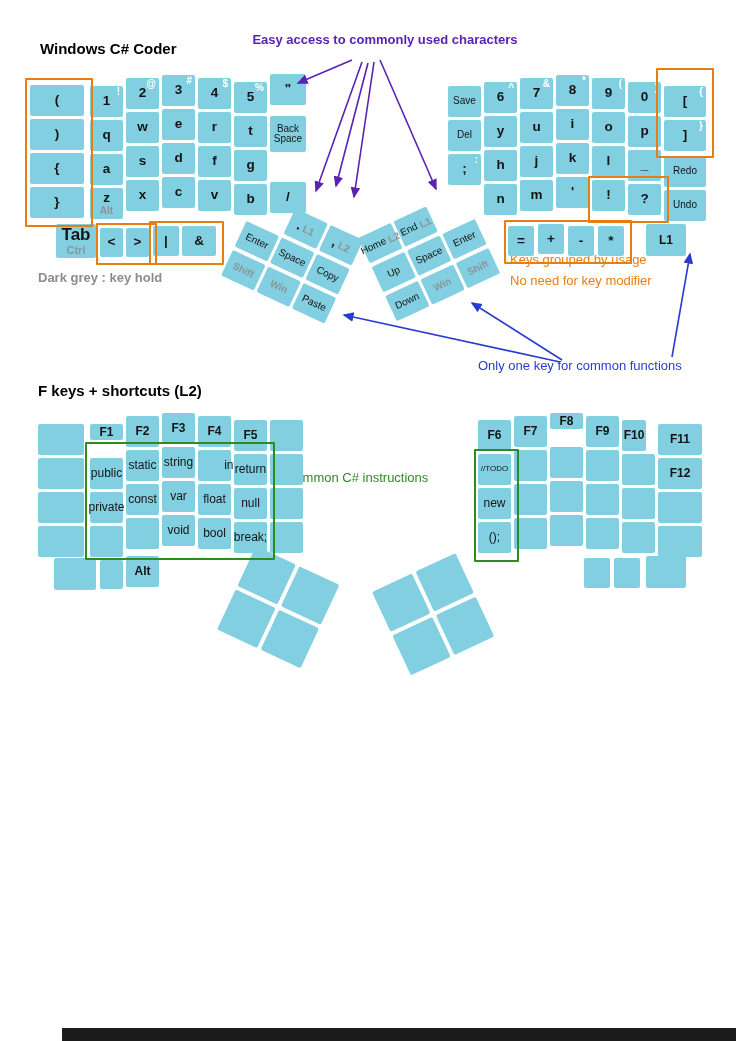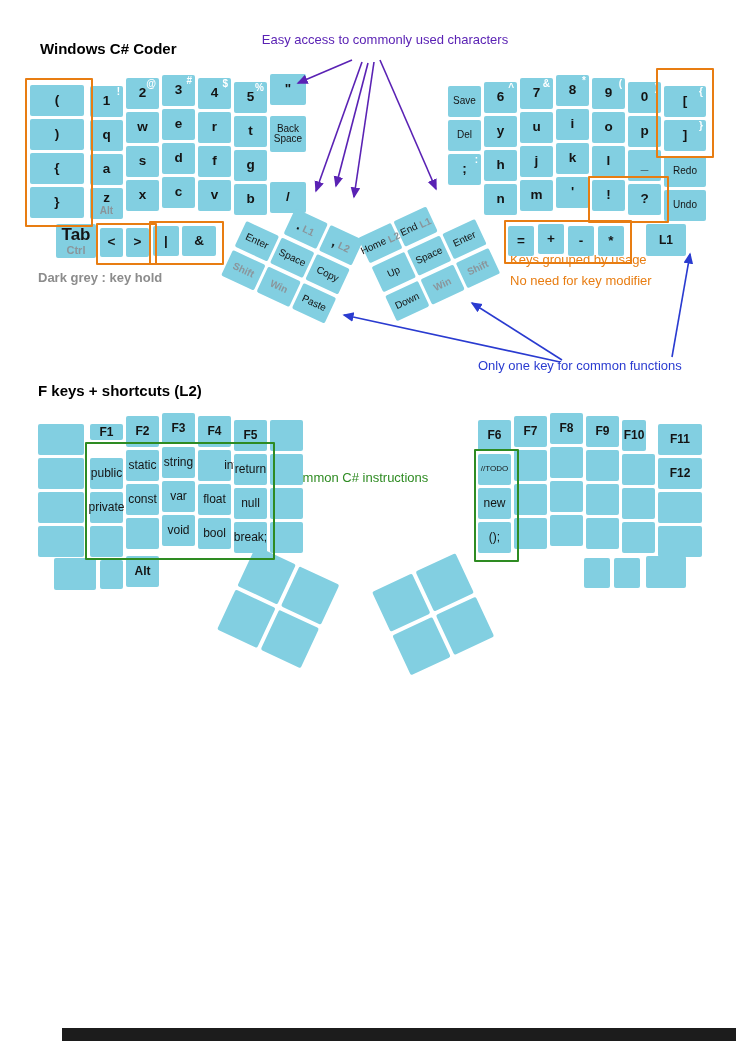--- a/index.html
+++ b/index.html
@@ -2,21 +2,21 @@
 <html style="--key: #82cfe1; --keytext: #141414; --hold: #8a959b; --shiftw: #ffffff; --orange: #e87d12; --purple: #5a22b4; --blue: #2a3bd0; --green: #2e8b22; --notegrey: #8c8c8c;"><head>
 <meta charset="utf-8">
 <style>
   html,body{margin:0;padding:0;background:#fff;}
   body{width:736px;height:1041px;position:relative;overflow:hidden;font-family:"Liberation Sans",sans-serif;}
   #board{position:absolute;inset:0;}
   .layer{position:absolute;left:0;top:0;width:100%;height:100%;}
   .title{position:absolute;font-size:15px;font-weight:700;color:#000;white-space:nowrap;}
   .note{position:absolute;font-size:13px;white-space:nowrap;}
   .note.wrapc{white-space:normal;text-align:center;}
-  .purple{color:var(--purple);font-weight:400;}
+  .purple{color:var(--purple);font-weight:700;}
   .orange{color:var(--orange);}
   .blue{color:var(--blue);}
   .green{color:var(--green);}
   .greynote{color:var(--notegrey);font-weight:700;}
   .key{position:absolute;background:var(--key);border-radius:2px;display:flex;flex-direction:column;align-items:center;justify-content:center;box-sizing:border-box;}
   .key .main{font-weight:700;font-size:13.5px;color:var(--keytext);white-space:pre-line;text-align:center;line-height:1.05;}
   .key .shift{position:absolute;top:0px;right:3px;font-size:10px;font-weight:700;color:var(--shiftw);line-height:1.1;}
   .key .hold{font-size:10px;font-weight:700;color:var(--hold);line-height:1.1;}
   .key.sm .main{font-size:10px;font-weight:400;}
   .key.xs .main{font-size:12px;font-weight:400;}
@@ -393,21 +393,21 @@
       </div>
       <div class="key xs" style="left: 478px; top: 522px; width: 33px; height: 31px;">
         <span class="main">();</span>
       </div>
       <div class="key fk" style="left: 514px; top: 416px; width: 33px; height: 31px;">
         <span class="main">F7</span>
       </div>
       <div class="key" style="left: 514px; top: 450px; width: 33px; height: 31px;"></div>
       <div class="key" style="left: 514px; top: 484px; width: 33px; height: 31px;"></div>
       <div class="key" style="left: 514px; top: 518px; width: 33px; height: 31px;"></div>
-      <div class="key fk" style="left: 550px; top: 413px; width: 33px; height: 31px;">
+      <div class="key fk" style="left: 550px; top: 413px; width: 33px; height: 16px;">
         <span class="main">F8</span>
       </div>
       <div class="key" style="left: 550px; top: 447px; width: 33px; height: 31px;"></div>
       <div class="key" style="left: 550px; top: 481px; width: 33px; height: 31px;"></div>
       <div class="key" style="left: 550px; top: 515px; width: 33px; height: 31px;"></div>
       <div class="key fk" style="left: 586px; top: 416px; width: 33px; height: 31px;">
         <span class="main">F9</span>
       </div>
       <div class="key" style="left: 586px; top: 450px; width: 33px; height: 31px;"></div>
       <div class="key" style="left: 586px; top: 484px; width: 33px; height: 31px;"></div>

